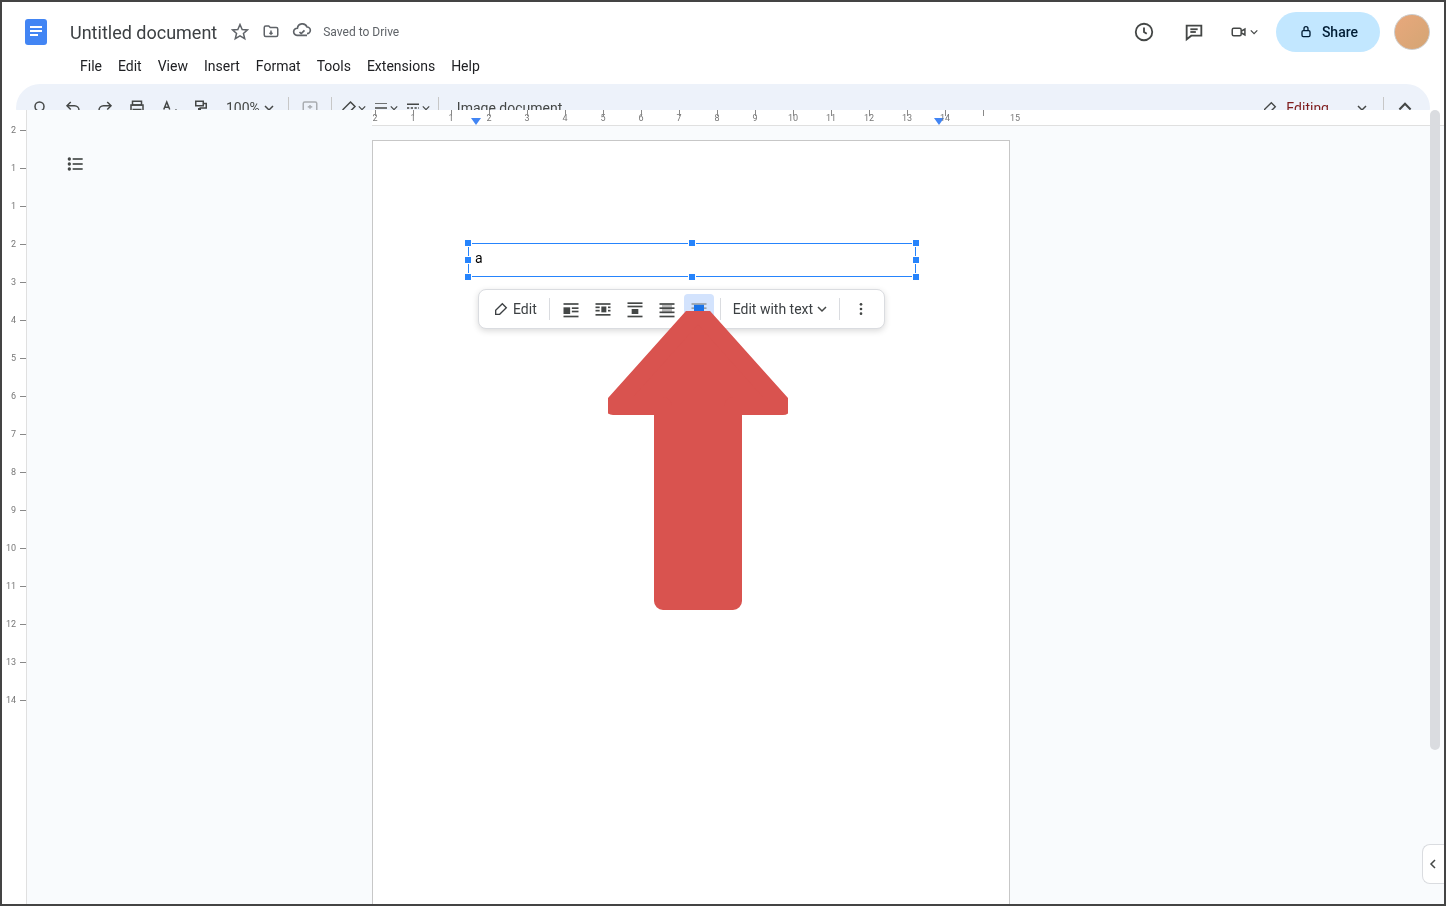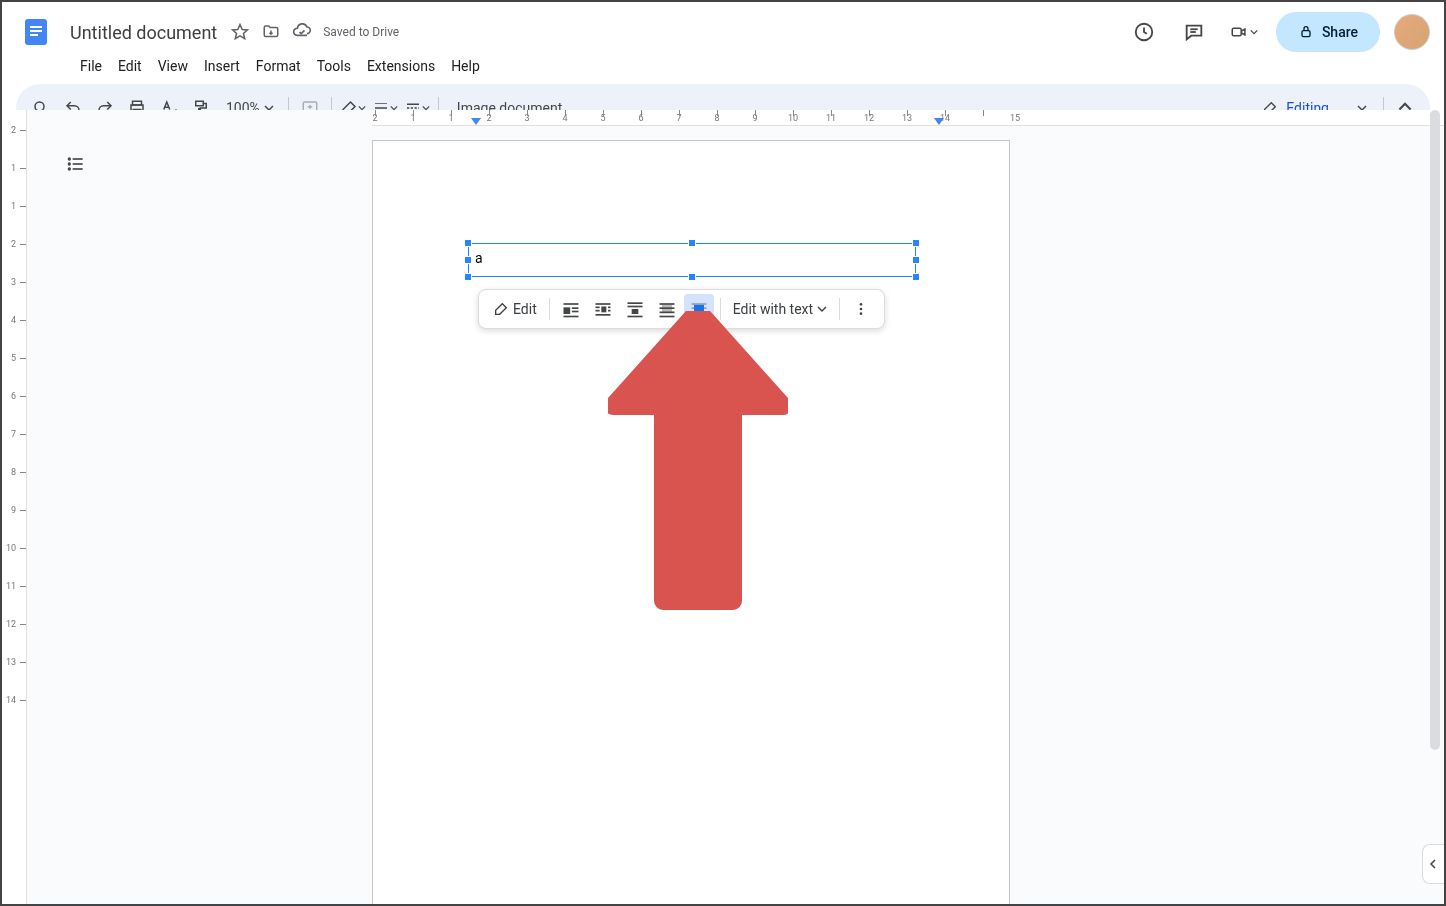--- a/index.html
+++ b/index.html
@@ -16,21 +16,21 @@
 .video-btn { display:flex; align-items:center; gap:2px; padding:0 4px; }
 .share-btn { background:#c2e7ff; border-radius:24px; height:40px; padding:0 22px; display:flex; align-items:center; gap:8px; font-size:14px; font-weight:500; color:#001d35; cursor:pointer; }
 .avatar { width:36px; height:36px; border-radius:50%; background:linear-gradient(135deg,#e8a87c,#d4a574); border:1px solid #ccc; }
 .menubar { padding:0 14px 6px 70px; display:flex; }
 .menu-item { padding:4px 8px; font-size:14px; color:#202124; border-radius:4px; cursor:pointer; }
 .toolbar { margin:0 14px; height:48px; background:#edf2fa; border-radius:24px; display:flex; align-items:center; padding:0 10px; gap:2px; }
 .tb-btn { width:30px; height:30px; display:flex; align-items:center; justify-content:center; border-radius:4px; color:#444746; cursor:pointer; }
 .tb-sep { width:1px; height:22px; background:#c7c7c7; margin:0 4px; }
 .zoom-sel { padding:0 8px; font-size:14px; color:#444746; display:flex; align-items:center; gap:4px; cursor:pointer; }
 .img-opt { padding:0 12px; font-size:14px; color:#444746; cursor:pointer; }
-.editing-btn { margin-left:auto; display:flex; align-items:center; gap:8px; padding:0 10px; font-size:14px; color:#1d4ed8; cursor:pointer; }
+.editing-btn { margin-left:auto; display:flex; align-items:center; gap:8px; padding:0 10px; font-size:14px; color:#7f1d1d; cursor:pointer; }
 .collapse-btn { width:30px; height:30px; display:flex; align-items:center; justify-content:center; color:#444746; cursor:pointer; }
 .workspace { position:absolute; top:108px; left:0; right:0; bottom:0; background:#f9fbfd; display:flex; }
 .vruler { width:25px; background:#fff; border-right:1px solid #e0e0e0; position:relative; font-size:9px; color:#777; }
 .vruler .tick { position:absolute; right:0; width:6px; height:1px; background:#888; }
 .vruler .num { position:absolute; right:10px; transform:translateY(-50%); }
 .main-area { flex:1; position:relative; overflow:auto; }
 .hruler { position:absolute; top:0; left:345px; right:0; height:16px; background:#fff; border-bottom:1px solid #e0e0e0; font-size:9px; color:#777; }
 .hruler .tick { position:absolute; top:0; width:1px; height:6px; background:#888; }
 .hruler .num { position:absolute; top:3px; transform:translateX(-50%); }
 .hruler .marker-left { position:absolute; top:8px; width:0; height:0; border-left:5px solid transparent; border-right:5px solid transparent; border-top:7px solid #4285f4; }

